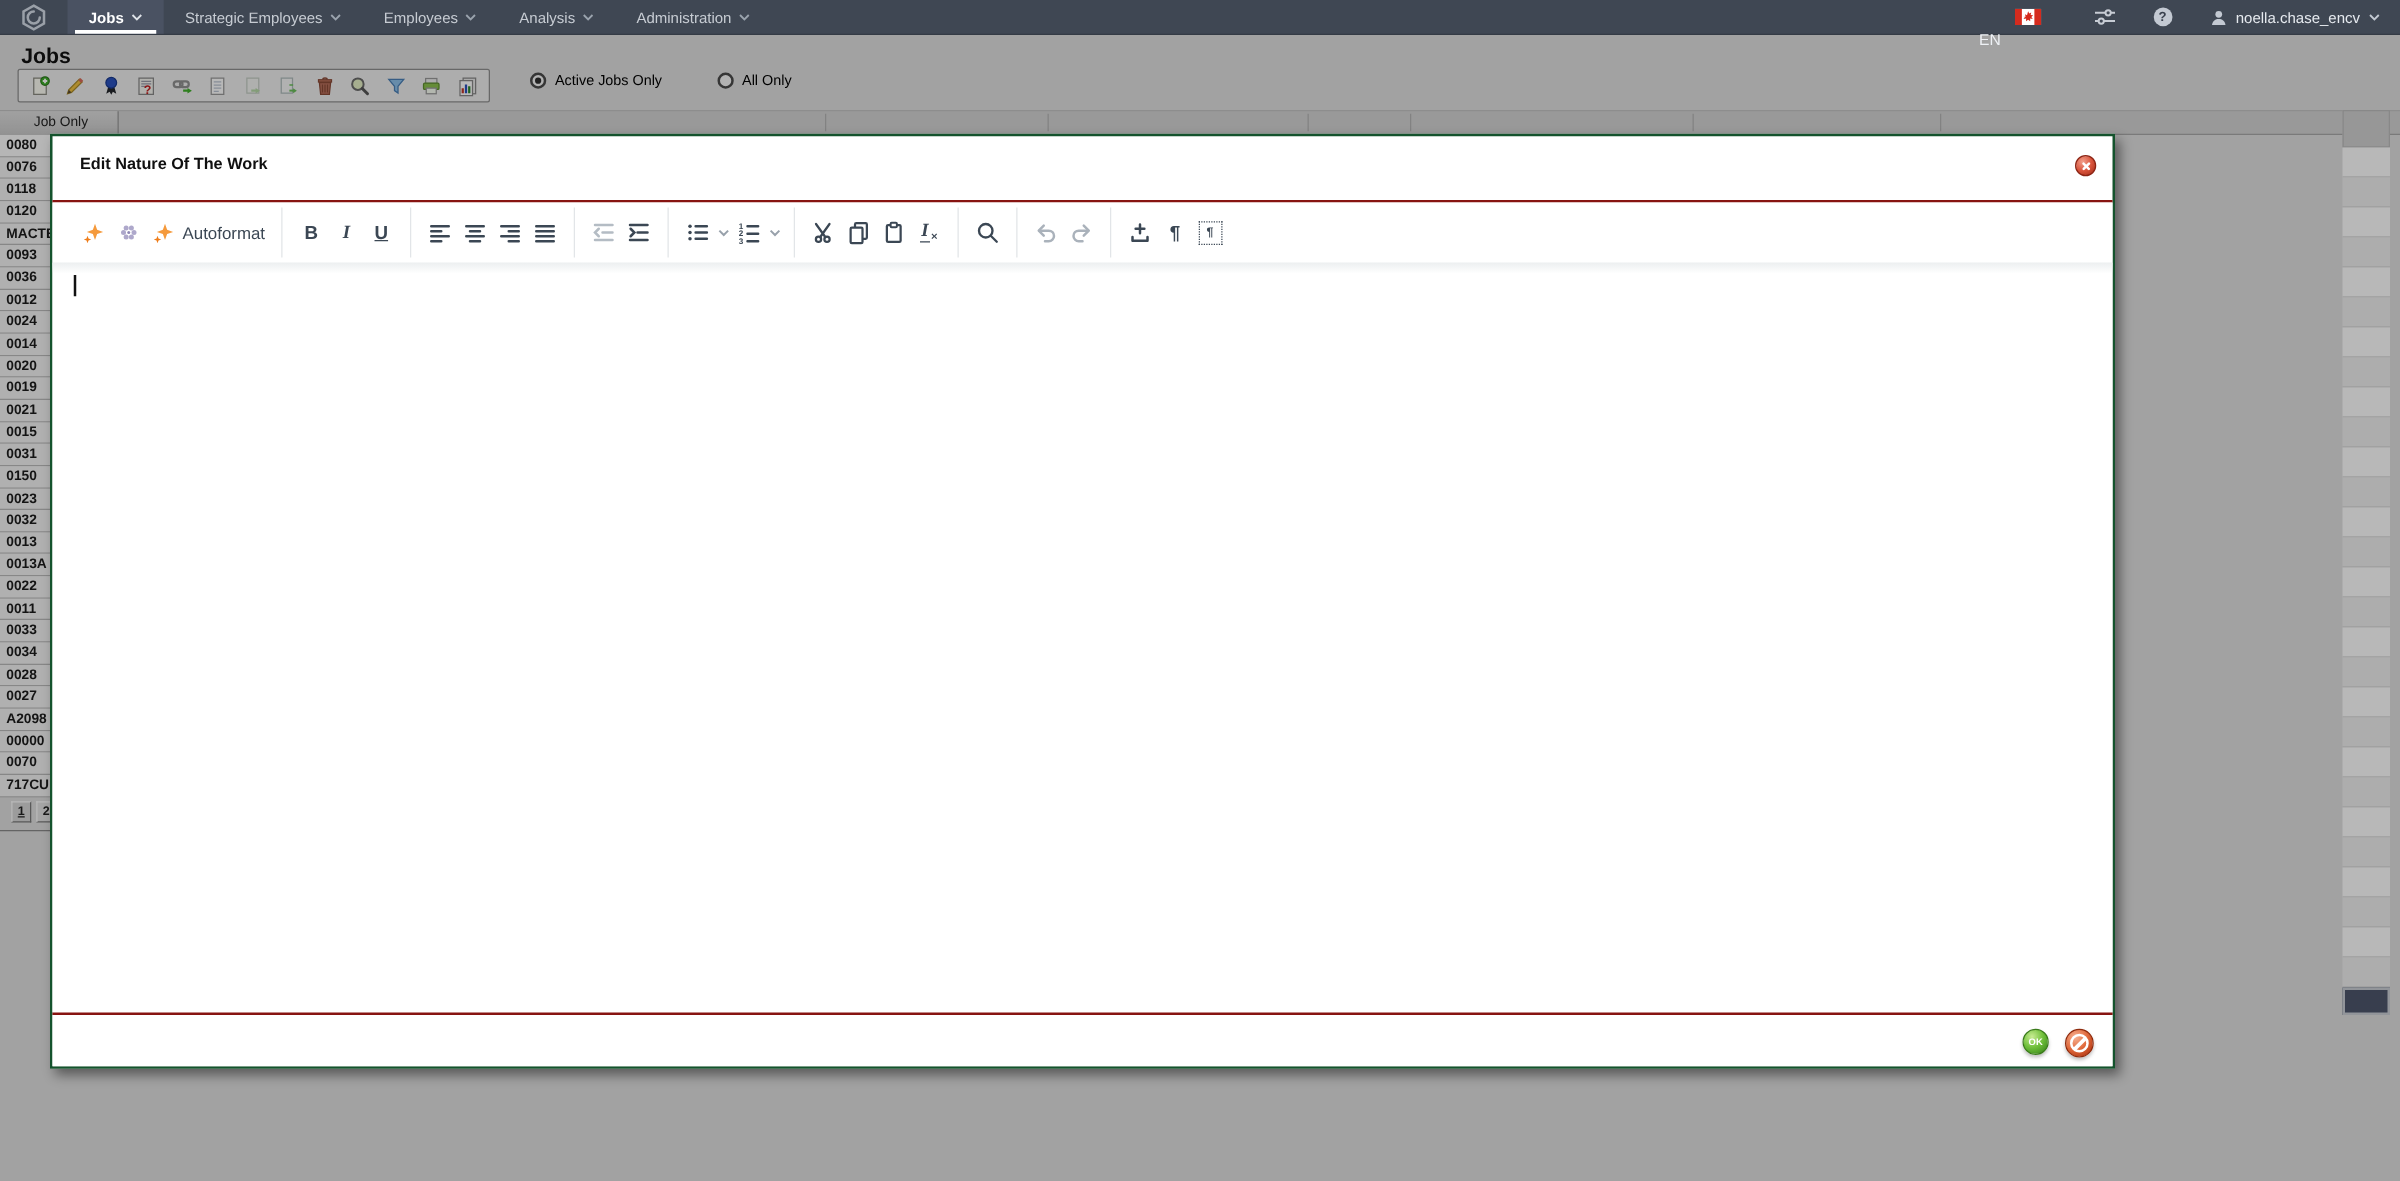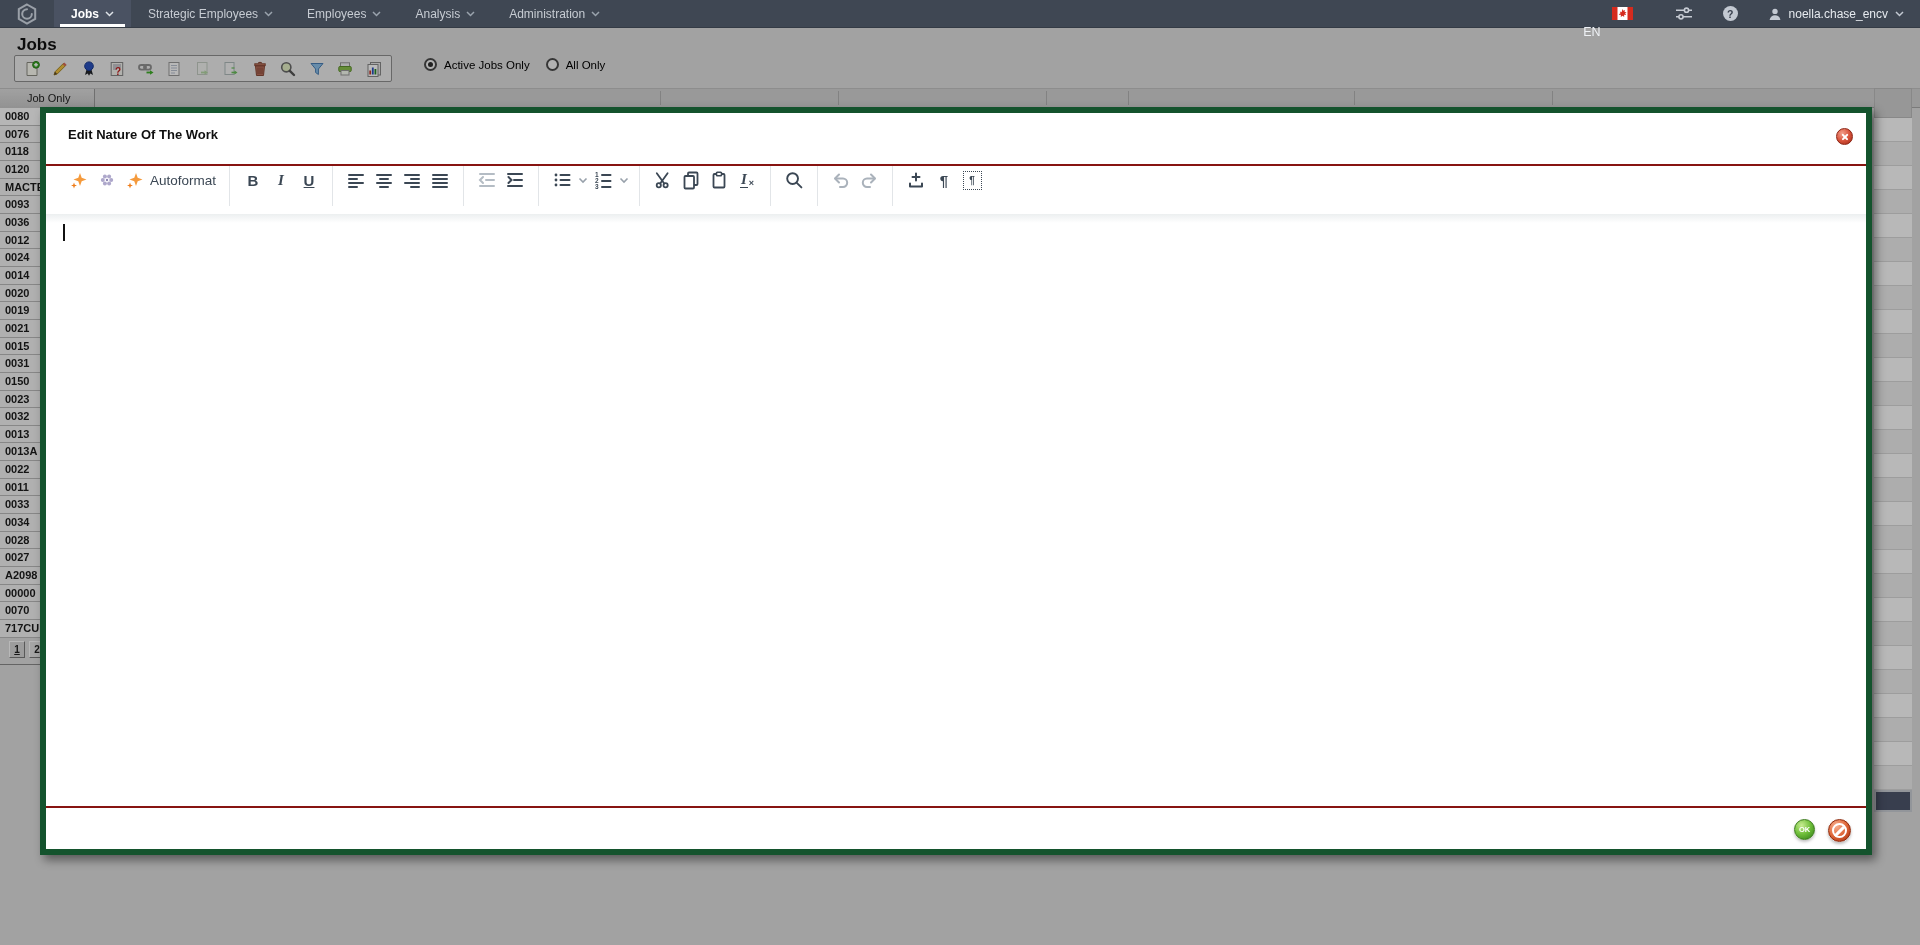--- a/index.html
+++ b/index.html
@@ -25,21 +25,21 @@
           margin-right:30px; cursor:pointer; }
   .usr { display:flex; align-items:center; gap:7px; color:#e6eaef; font-size:12px; cursor:pointer; }
 
   
   .page { position:absolute; top:28px; left:0; right:0; bottom:0; background:#dedede; z-index:1; }
   .page h1 { position:absolute; left:17px; top:7px; font-size:17px; font-weight:bold; color:#111; }
   .ptoolbar { position:absolute; left:14px; top:27px; width:378px; height:27px; background:#ededed;
               border:1px solid #8f8f8f; border-radius:2px; display:flex; align-items:center;
               padding:0 7px; gap:9.5px; }
   .pt { width:19px; height:19px; display:flex; align-items:center; justify-content:center; cursor:pointer; }
-  .filters { position:absolute; left:424px; top:30px; display:flex; gap:16px; align-items:center; }
+  .filters { position:absolute; left:424px; top:30px; display:flex; gap:44px; align-items:center; }
   .radio { display:flex; align-items:center; gap:7px; font-size:11.5px; color:#000; cursor:pointer; }
   .rdot { width:13px; height:13px; border-radius:50%; border:2px solid #4a4a4a; background:#f5f5f5; position:relative; }
   .rdot.sel::after { content:""; position:absolute; inset:2px; border-radius:50%; background:#2e2e2e; }
 
   .thead { position:absolute; left:0; right:0; top:60px; height:20px; background:#d2d2d2;
            border-top:1px solid #c2c2c2; border-bottom:1px solid #a8a8a8; }
   .thcell { position:absolute; left:0; top:0; width:95px; height:20px;
             background:linear-gradient(#dddddd,#c7c7c7); border-right:1px solid #999;
             font-size:11px; color:#222; line-height:19px; padding-left:27px; white-space:nowrap; overflow:hidden; }
   .cdiv { position:absolute; top:2px; bottom:2px; width:1px; background:#b3b3b3; }
@@ -60,36 +60,36 @@
   .rstrip { position:absolute; left:1874px; top:60px; width:38px; }
   .rhead { height:30px; background:#cfcfcf; border:1px solid #bbb; }
   .strip-row { height:24px; border-bottom:1px solid #d8d8d8; }
   .strip-row:nth-child(odd) { background:#fdfdfd; }
   .strip-row:nth-child(even) { background:#eeeeee; }
   .rnavy { height:22px; background:#4d566b; border:2px solid #c9cdd4; }
 
   .overlay { position:absolute; left:0; right:0; top:28px; bottom:0; background:rgba(0,0,0,0.27); z-index:5; }
 
   
-  .modal { position:absolute; left:40px; top:107px; width:1832px; height:748px; background:#fff;
-           border:6px solid #14532d; box-shadow:4px 5px 9px rgba(0,0,0,0.45); z-index:20; }
+  .modal { position:absolute; left:40px; top:107px; width:1652px; height:748px; background:#fff;
+           border:2px solid #14532d; box-shadow:4px 5px 9px rgba(0,0,0,0.45); z-index:20; }
   .mtitle { position:absolute; left:22px; top:14px; font-size:13px; font-weight:bold; color:#101010; }
   .close-btn { position:absolute; right:13px; top:15px; width:17px; height:17px; border-radius:50%;
                background:radial-gradient(circle at 35% 30%, #f2a08c, #d9543c 50%, #a8301c 92%);
                border:1px solid #8c2414; cursor:pointer; }
   .close-btn::before, .close-btn::after { content:""; position:absolute; left:4px; top:7px;
                width:8px; height:1.8px; background:#fff; border-radius:1px; }
   .close-btn::before { transform:rotate(45deg); }
   .close-btn::after  { transform:rotate(-45deg); }
   .redline { position:absolute; left:0; right:0; height:2px; background:#871411; }
   .redline.top { top:51px; }
   .redline.bottom { bottom:41px; }
 
   .etoolbar { position:absolute; left:0; right:0; top:53px; height:48px; display:flex;
-              padding-left:19px; background:#fff; }
+              align-items:center; padding-left:19px; background:#fff; }
   .eb { min-width:28px; height:28px; display:flex; align-items:center; justify-content:center;
         border-radius:3px; cursor:pointer; color:#3b4754; }
   .eb.wide { padding:0 4px; gap:5px; }
   .af { font-size:13.5px; color:#3b4754; }
   .esep { width:1px; height:40px; background:#e2e5e8; margin:0 9px; }
   .blabel { font-size:15px; font-weight:bold; }
   .ilabel { font-size:15px; font-style:italic; font-family:"Liberation Serif",serif; font-weight:600; }
   .ulabel { font-size:15px; text-decoration:underline; font-weight:600; }
   .chevbtn { width:13px; height:28px; display:flex; align-items:center; justify-content:center; cursor:pointer; }
   .rmf { display:flex; align-items:flex-end; }

